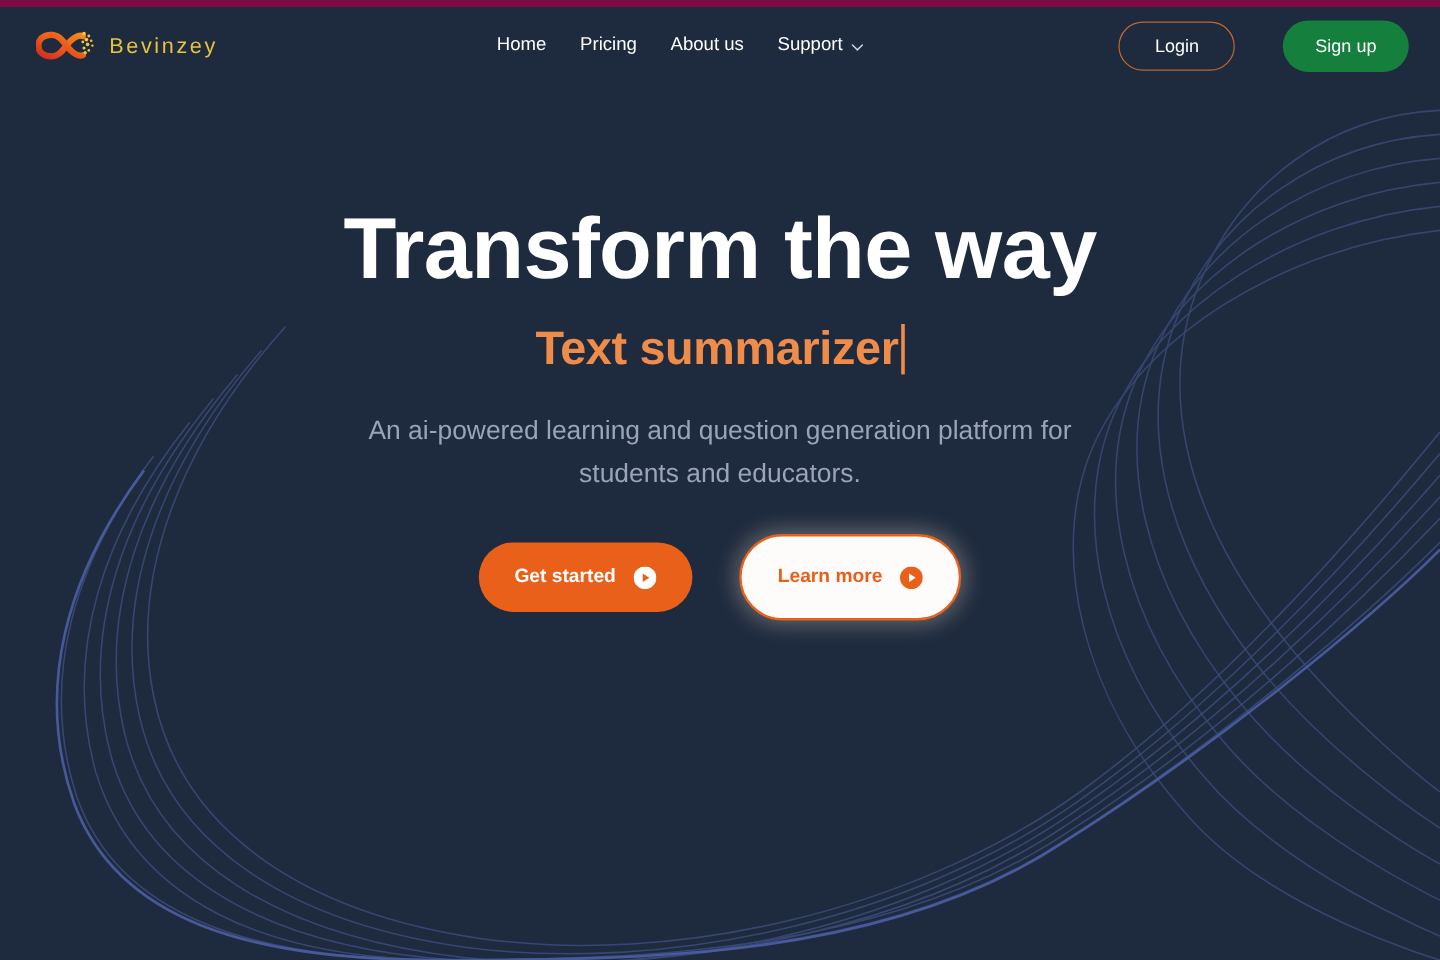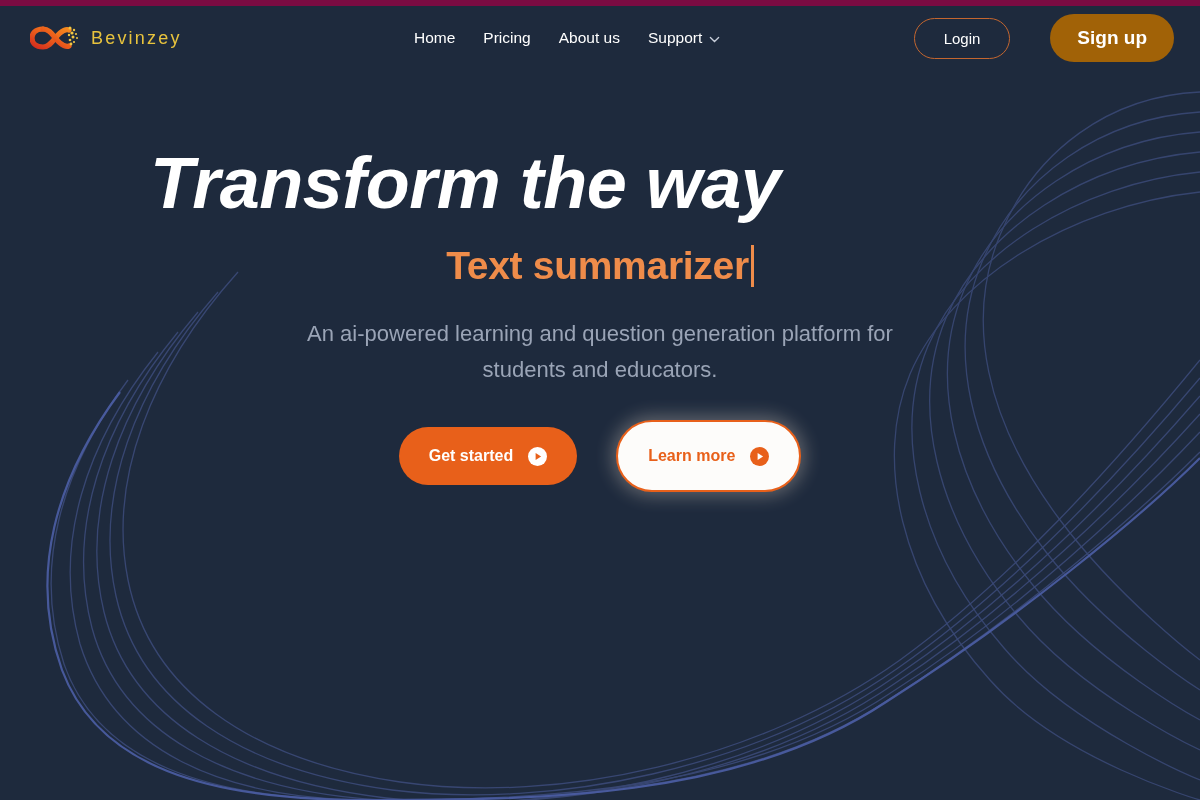--- a/index.html
+++ b/index.html
@@ -98,52 +98,51 @@
     background:transparent;
     border:1.6px solid #c4662f;
     color:#ffffff;
     font-size:15px;
     padding:11px 29px;
     border-radius:30px;
     cursor:pointer;
     font-family:"Liberation Sans", sans-serif;
   }
   .btn-signup {
-    background:#a16207;
+    background:#15803d;
     border:none;
     color:#ffffff;
-    font-size:19px;
-    font-weight:bold;
+    font-size:15px;
+    font-weight:normal;
     padding:13px 27px;
     border-radius:30px;
     cursor:pointer;
     font-family:"Liberation Sans", sans-serif;
   }
 
   
   .hero {
     position:absolute;
     top:70px; left:0;
     width:1200px; height:730px;
     z-index:8;
     display:flex;
     flex-direction:column;
     align-items:center;
   }
 
   .headline {
-    margin-top:76px;
-    text-align:left;
+    margin-top:101px;
+    text-align:center;
     color:#ffffff;
     font-size:72px;
     font-weight:bold;
     line-height:1.03;
     letter-spacing:-0.5px;
     width:900px;
-    font-style:italic;
   }
   .headline .line2 {
     display:block;
     margin-top:4px;
   }
   .hl-box {
     display:inline-block;
     border:2px dashed #d2691e;
     padding:2px 6px 6px 6px;
     margin-left:6px;

